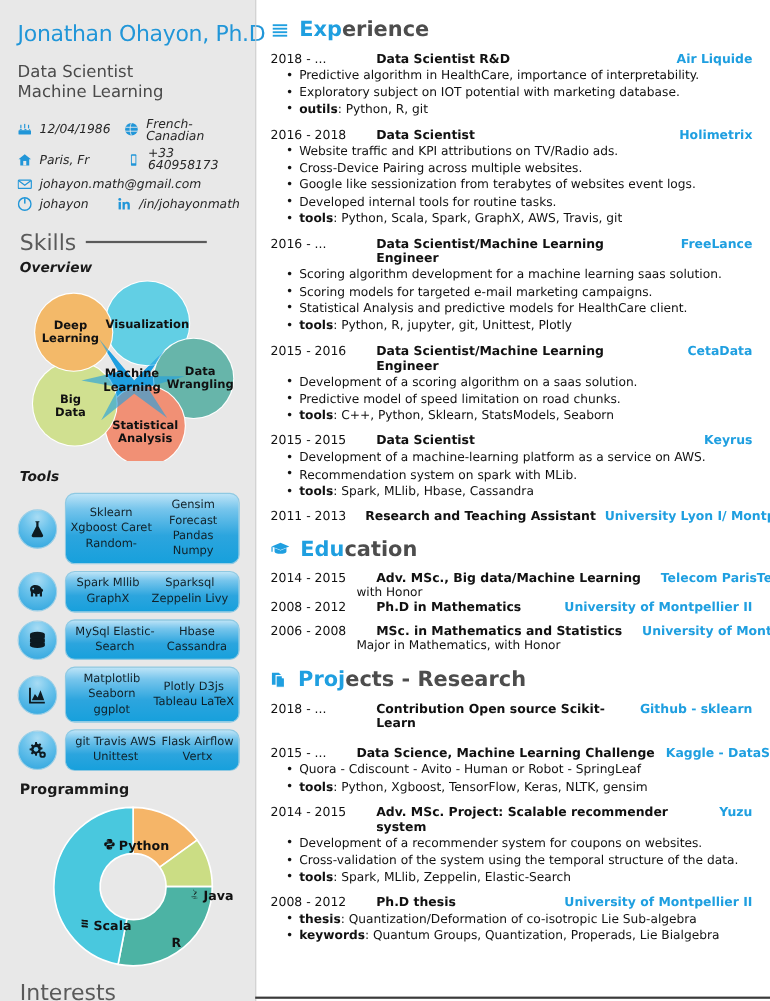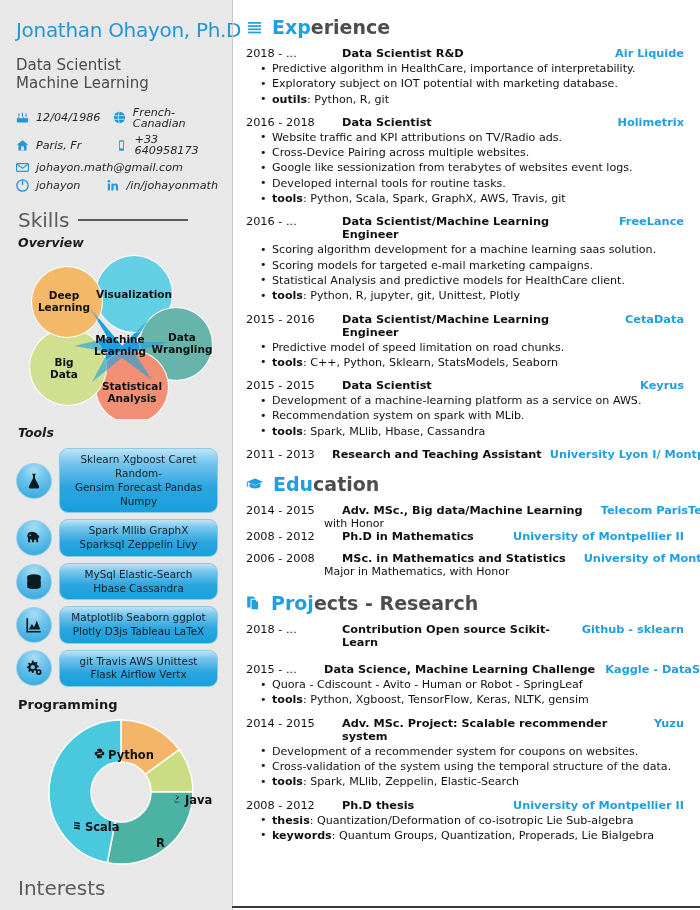--- a/index.html
+++ b/index.html
@@ -75,21 +75,21 @@
     flex: 1;
     border-radius: 9px;
     background: linear-gradient(to bottom, #bde4f7 0%, #76c5ec 22%, #2ca5de 60%, #17a0dc 100%);
     border: 1px solid #8fc9e2;
     color: #102028;
     font-size: 10.4px;
     text-align: center;
     padding: 4px 4px;
     line-height: 1.32;
     min-height: 32px;
-    display: flex; align-items: center; justify-content: center; flex-direction: column;
+    display: flex; align-items: center; justify-content: center; flex-direction: row;
   }
 
   
   .prog-title { font-size: 13px; font-weight: bold; color: #1a1a1a; margin: 10px 0 0 2px; }
   .donut-wrap { position: relative; width: 205px; height: 160px; margin: 2px 0 0 4px; }
   .donut-label {
     position: absolute; font-size: 11.5px; font-weight: bold; color: #111;
     display: flex; align-items: center; gap: 3px; white-space: nowrap;
   }
 
@@ -430,20 +430,21 @@
       </ul>
     </div>
 
     <div class="entry">
       <div class="erow">
           <span class="eyear" style="width:78px;">2015 - 2016</span>
           <span class="etitle">Data Scientist/Machine Learning Engineer</span>
           <span class="eorg">CetaData</span>
         </div>
       <ul class="bul">
+        <li>Development of a scoring algorithm on a saas solution.</li>
         <li>Predictive model of speed limitation on road chunks.</li>
         <li><b>tools</b><span>: C++, Python, Sklearn, StatsModels, Seaborn</span></li>
       </ul>
     </div>
 
     <div class="entry">
       <div class="erow">
           <span class="eyear" style="width:78px;">2015 - 2015</span>
           <span class="etitle">Data Scientist</span>
           <span class="eorg">Keyrus</span>

